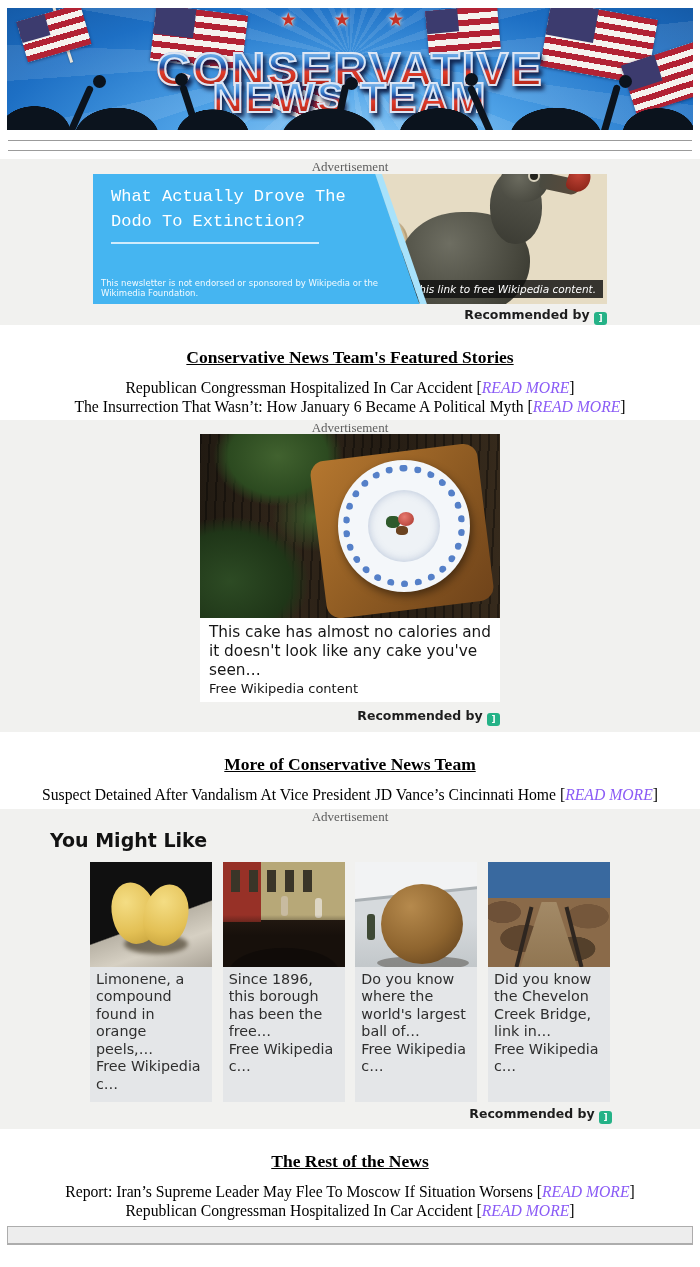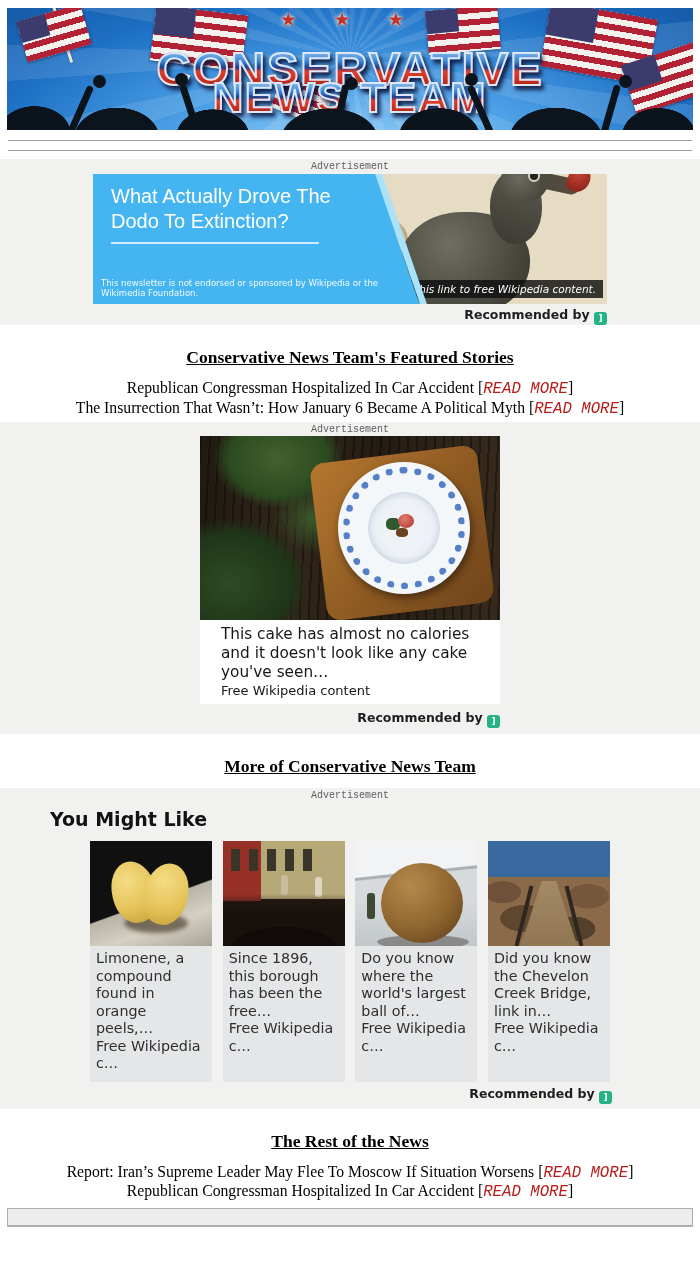--- a/index.html
+++ b/index.html
@@ -33,21 +33,21 @@
      radial-gradient(76px 50px at 80% 120%, #0c141e 60%, transparent 61%),
      radial-gradient(60px 44px at 95% 112%, #0b131d 60%, transparent 61%);}
   .arm{position:absolute;width:7px;height:52px;background:#0b131d;border-radius:4px;bottom:-6px;}
   .fist{position:absolute;width:13px;height:13px;background:#0b131d;border-radius:50%;}
 
   .rule{height:0;border-top:1px solid #9b9b9b;margin:10px 8px 0;}
   .rule2{margin-top:9px;}
 
   
   .ad-panel{background:#f1f1ef;margin-top:8px;padding:3px 0 2px;}
-  .adv-label{font-family:Liberation Mono, monospace;font-size:10px;color:#5d5d5d;text-align:center;height:10px;line-height:10px;}
+  .adv-label{font-family:Liberation Serif, serif;font-size:13px;color:#5d5d5d;text-align:center;height:10px;line-height:10px;}
   .rec-row{font-family:"DejaVu Sans","Liberation Sans",sans-serif;font-weight:bold;font-size:12.5px;color:#1d1d1d;
     text-align:right;margin:3px auto 0;height:16px;line-height:16px;}
   .rec-icon{display:inline-block;width:13px;height:13px;border-radius:3px;background:#25b287;color:#fff;
     font-size:9px;line-height:13px;text-align:center;vertical-align:-2px;font-weight:bold;}
 
   
   .ad1{position:relative;width:514px;height:130px;margin:2px auto 0;overflow:hidden;background:#e6dcc4;cursor:pointer;}
   .dodo-area{position:absolute;right:0;top:0;width:235px;height:100%;}
   .dodo-body{position:absolute;left:28px;top:38px;width:130px;height:105px;border-radius:50% 48% 55% 50%;
     background:radial-gradient(circle at 38% 30%, #6e6e62, #46463c 65%, #2f2f28);}
@@ -63,51 +63,51 @@
   .dodo-tail{position:absolute;left:2px;top:46px;width:34px;height:44px;border-radius:50%;
     background:radial-gradient(circle,#e0cfae 30%,#c9b48c 60%,transparent 75%);
     box-shadow:inset 0 0 0 2px rgba(150,120,80,.35);}
   .ad1-caption{position:absolute;right:4px;bottom:6px;background:rgba(15,15,15,.82);color:#fff;
     font-family:"DejaVu Sans","Liberation Sans",sans-serif;font-style:italic;font-size:10.5px;padding:3px 7px;}
   .ad1-blue{position:absolute;left:0;top:0;width:340px;height:100%;
     background:#45b5f1;clip-path:polygon(0 0,83% 0,96% 100%,0 100%);}
   .ad1-blue-edge{position:absolute;left:0;top:0;width:346px;height:100%;
     background:#a8e2fb;clip-path:polygon(81.5% 0,83.5% 0,96.5% 100%,94.5% 100%);}
   .ad1-headline{position:absolute;left:18px;top:10px;width:262px;color:#fff;
-    font-family:Liberation Sans, sans-serif;font-size:20px;line-height:25px;}
+    font-family:Liberation Mono, monospace;font-size:17px;line-height:25px;}
   .ad1-rule{position:absolute;left:18px;top:68px;width:208px;height:2px;background:rgba(255,255,255,.75);}
   .ad1-disclaimer{position:absolute;left:8px;bottom:6px;width:300px;color:#f2fbff;
     font-family:"DejaVu Sans","Liberation Sans",sans-serif;font-size:8.5px;}
   .rec-w1{width:514px;}
 
   
   .sec-head{margin:22px auto 0;text-align:center;font-size:17.5px;font-weight:bold;text-decoration:underline;}
   .stories{margin:11px auto 0;max-width:648px;text-align:center;font-size:15.7px;line-height:18.5px;}
-  .story a{color:#b91c1c;font-style:italic;text-decoration:none;cursor:pointer;font-family:Liberation Mono, monospace;}
+  .story a{color:#8b5cf6;font-style:italic;text-decoration:none;cursor:pointer;}
 
   
   .ad-panel2{background:#f1f1ef;margin-top:4px;padding:3px 0 8px;}
   .ad2{width:300px;margin:1px auto 0;cursor:pointer;}
   .ad2-img{position:relative;height:184px;overflow:hidden;
     background:linear-gradient(90deg,#211a12,#31261a 30%,#241c13 60%,#362a1c);}
   .ad2-wood{position:absolute;inset:0;background:repeating-linear-gradient(93deg,rgba(0,0,0,.35) 0 2px,transparent 2px 9px);}
   .ad2-green{position:absolute;inset:0;background:
     radial-gradient(90px 70px at 26% 12%, #41622f 0%, #2c4a20 55%, transparent 72%),
     radial-gradient(110px 90px at 10% 80%, #2d4b24 0%, #1f3618 55%, transparent 72%),
     radial-gradient(60px 50px at 38% 45%, #3a5a2b 0%, transparent 70%);}
   .ad2-board{position:absolute;left:118px;top:18px;width:168px;height:158px;border-radius:14px;
     transform:rotate(-7deg);background:linear-gradient(135deg,#b5772f,#8d5a22 55%,#6f431a);}
   .ad2-plate{position:absolute;left:138px;top:26px;width:132px;height:132px;border-radius:50%;
     background:#f4f7fa;box-shadow:2px 4px 8px rgba(0,0,0,.45);}
   .ad2-rim{position:absolute;inset:5px;border-radius:50%;border:7px dotted #3a6cc0;opacity:.85;}
   .ad2-well{position:absolute;inset:30px;border-radius:50%;background:#eef2f6;box-shadow:inset 0 0 8px rgba(80,110,160,.35);}
   .ad2-food1{position:absolute;left:60px;top:52px;width:16px;height:14px;border-radius:50%;background:radial-gradient(circle at 40% 35%,#e87a70,#a8352c);}
   .ad2-food2{position:absolute;left:48px;top:56px;width:14px;height:12px;border-radius:40%;background:#2f5a2c;}
   .ad2-food3{position:absolute;left:58px;top:66px;width:12px;height:9px;border-radius:40%;background:#6b4320;}
-  .ad2-cap{background:#fff;padding:5px 21px 6px;}
+  .ad2-cap{background:#fff;padding:5px 9px 6px;}
   .ad2-title{font-family:"DejaVu Sans","Liberation Sans",sans-serif;font-size:15.3px;line-height:19px;color:#161616;}
   .ad2-src{font-family:"DejaVu Sans","Liberation Sans",sans-serif;font-size:13px;color:#161616;margin-top:1px;}
   .rec-w2{width:300px;margin-top:6px;}
 
   
   .ad-panel3{background:#f1f1ef;margin-top:4px;padding:3px 0 7px;}
   .ymk-head{margin:7px 0 0 50px;font-family:"DejaVu Sans","Liberation Sans",sans-serif;font-weight:bold;font-size:19px;color:#121212;}
   .cards{width:520px;margin:11px auto 0;display:flex;justify-content:space-between;}
   .card{width:122px;background:#e4e6e8;cursor:pointer;}
   .card-img{height:105px;position:relative;overflow:hidden;}
@@ -236,20 +236,21 @@
       <div class="ad2-cap">
         <div class="ad2-title">This cake has almost no calories and it doesn't look like any cake you've seen…</div>
         <div class="ad2-src">Free Wikipedia content</div>
       </div>
     </div>
     <div class="rec-row rec-w2"><span>Recommended by</span> <span class="rec-icon">]</span></div>
   </div>
 
   <div class="sec-head">More of Conservative News Team</div>
   <div class="stories" style="max-width:660px;">
+    <div class="story"><span>Suspect Detained After Vandalism At Vice President JD Vance’s Cincinnati Home</span> <span>[</span><a>READ MORE</a><span>]</span></div>
   </div>
 
   <div class="ad-panel3">
     <div class="adv-label">Advertisement</div>
     <div class="ymk-head">You Might Like</div>
     <div class="cards">
       <div class="card">
         <div class="card-img img-egg">
           <div class="egg-shadow"></div>
           <div class="egg-half egg-l"></div>

